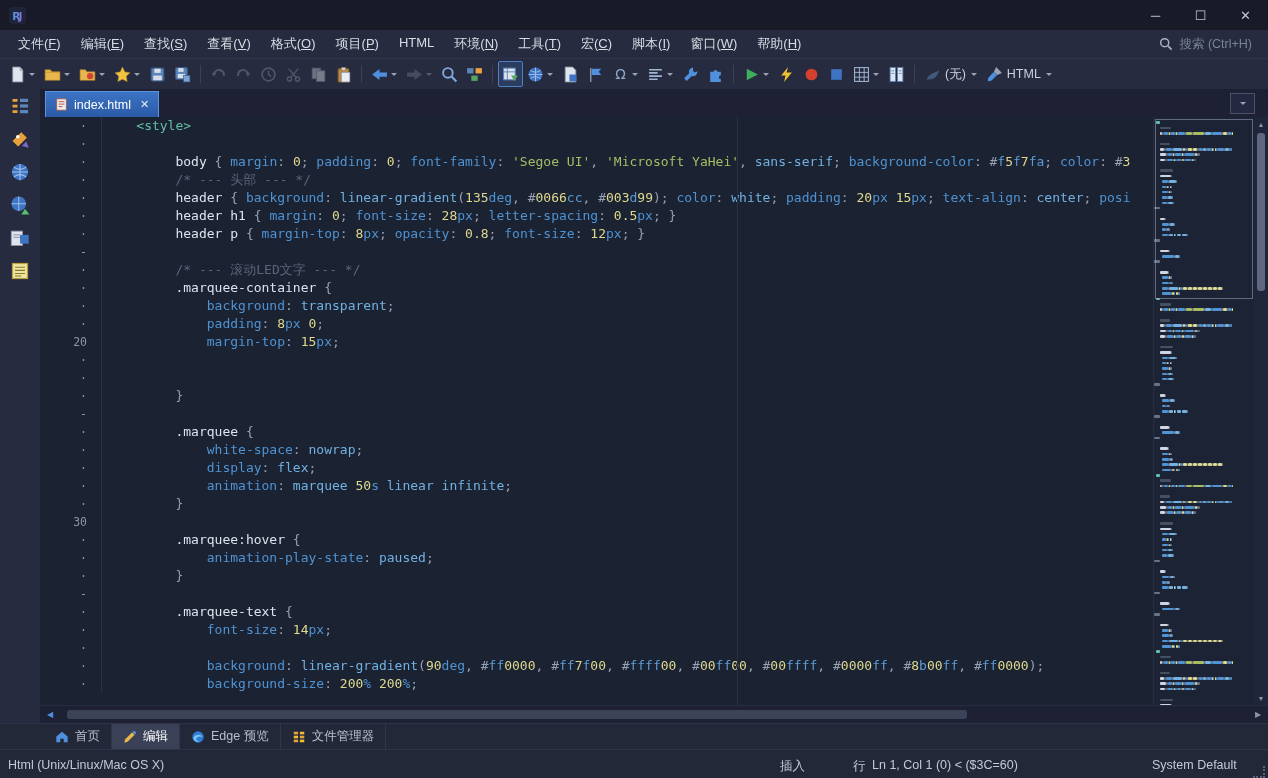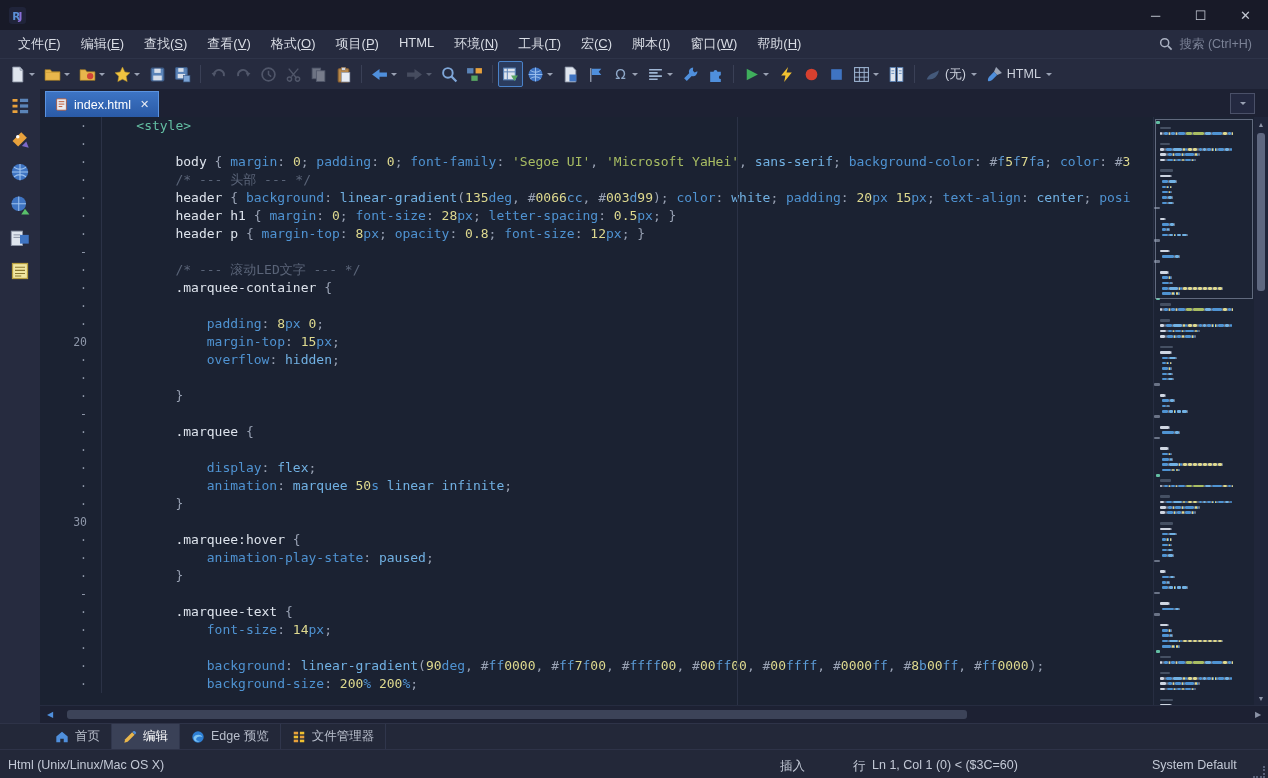--- a/index.html
+++ b/index.html
@@ -401,29 +401,29 @@
         <div class="crow"><span class="gut">·</span><span class="codeln"><span class="tk-p">    </span><span class="tk-t">&lt;style&gt;</span></span></div>
             <div class="crow"><span class="gut">·</span></div>
             <div class="crow"><span class="gut">·</span><span class="codeln"><span class="tk-p">         </span><span class="tk-s">body</span><span class="tk-p"> { </span><span class="tk-k">margin</span><span class="tk-p">: </span><span class="tk-n">0</span><span class="tk-p">; </span><span class="tk-k">padding</span><span class="tk-p">: </span><span class="tk-n">0</span><span class="tk-p">; </span><span class="tk-k">font-family</span><span class="tk-p">: </span><span class="tk-str">'Segoe UI'</span><span class="tk-p">, </span><span class="tk-str">'Microsoft YaHei'</span><span class="tk-p">, </span><span class="tk-v">sans-serif</span><span class="tk-p">; </span><span class="tk-k">background-color</span><span class="tk-p">: </span><span class="hx-h">#</span><span class="hx-l">f</span><span class="hx-d">5</span><span class="hx-l">f</span><span class="hx-d">7</span><span class="hx-l">f</span><span class="hx-l">a</span><span class="tk-p">; </span><span class="tk-k">color</span><span class="tk-p">: </span><span class="hx-h">#</span><span class="hx-d">3</span></span></div>
             <div class="crow"><span class="gut">·</span><span class="codeln"><span class="tk-p">         </span><span class="tk-c">/* --- 头部 --- */</span></span></div>
             <div class="crow"><span class="gut">·</span><span class="codeln"><span class="tk-p">         </span><span class="tk-s">header</span><span class="tk-p"> { </span><span class="tk-k">background</span><span class="tk-p">: </span><span class="tk-v">linear-gradient</span><span class="tk-p">(</span><span class="tk-n">135</span><span class="tk-u">deg</span><span class="tk-p">, </span><span class="hx-h">#</span><span class="hx-d">0</span><span class="hx-d">0</span><span class="hx-d">6</span><span class="hx-d">6</span><span class="hx-l">c</span><span class="hx-l">c</span><span class="tk-p">, </span><span class="hx-h">#</span><span class="hx-d">0</span><span class="hx-d">0</span><span class="hx-d">3</span><span class="hx-l">d</span><span class="hx-d">9</span><span class="hx-d">9</span><span class="tk-p">); </span><span class="tk-k">color</span><span class="tk-p">: </span><span class="tk-v">white</span><span class="tk-p">; </span><span class="tk-k">padding</span><span class="tk-p">: </span><span class="tk-n">20</span><span class="tk-u">px</span><span class="tk-p"> </span><span class="tk-n">15</span><span class="tk-u">px</span><span class="tk-p">; </span><span class="tk-k">text-align</span><span class="tk-p">: </span><span class="tk-v">center</span><span class="tk-p">; </span><span class="tk-k">posi</span></span></div>
             <div class="crow"><span class="gut">·</span><span class="codeln"><span class="tk-p">         </span><span class="tk-s">header h1</span><span class="tk-p"> { </span><span class="tk-k">margin</span><span class="tk-p">: </span><span class="tk-n">0</span><span class="tk-p">; </span><span class="tk-k">font-size</span><span class="tk-p">: </span><span class="tk-n">28</span><span class="tk-u">px</span><span class="tk-p">; </span><span class="tk-k">letter-spacing</span><span class="tk-p">: </span><span class="tk-n">0.5</span><span class="tk-u">px</span><span class="tk-p">; }</span></span></div>
             <div class="crow"><span class="gut">·</span><span class="codeln"><span class="tk-p">         </span><span class="tk-s">header p</span><span class="tk-p"> { </span><span class="tk-k">margin-top</span><span class="tk-p">: </span><span class="tk-n">8</span><span class="tk-u">px</span><span class="tk-p">; </span><span class="tk-k">opacity</span><span class="tk-p">: </span><span class="tk-n">0.8</span><span class="tk-p">; </span><span class="tk-k">font-size</span><span class="tk-p">: </span><span class="tk-n">12</span><span class="tk-u">px</span><span class="tk-p">; }</span></span></div>
             <div class="crow"><span class="gut">-</span><span class="codeln"></span></div>
             <div class="crow"><span class="gut">·</span><span class="codeln"><span class="tk-p">         </span><span class="tk-c">/* --- 滚动LED文字 --- */</span></span></div>
             <div class="crow"><span class="gut">·</span><span class="codeln"><span class="tk-p">         </span><span class="tk-s">.marquee-container</span><span class="tk-p"> {</span></span></div>
-            <div class="crow"><span class="gut">·</span></div>
+            <div class="crow"><span class="gut">·</span><span class="codeln"><span class="tk-p">             </span><span class="tk-k">background</span><span class="tk-p">: </span><span class="tk-v">transparent</span><span class="tk-p">;</span></span></div>
             <div class="crow"><span class="gut">·</span><span class="codeln"><span class="tk-p">             </span><span class="tk-k">padding</span><span class="tk-p">: </span><span class="tk-n">8</span><span class="tk-u">px</span><span class="tk-p"> </span><span class="tk-n">0</span><span class="tk-p">;</span></span></div>
             <div class="crow"><span class="gut">20</span><span class="codeln"><span class="tk-p">             </span><span class="tk-k">margin-top</span><span class="tk-p">: </span><span class="tk-n">15</span><span class="tk-u">px</span><span class="tk-p">;</span></span></div>
-            <div class="crow"><span class="gut">·</span><span class="codeln"><span class="tk-p">             </span><span class="tk-k">overflow</span><span class="tk-p">: </span><span class="tk-v">hidden</span><span class="tk-p">;</span></span></div>
+            <div class="crow"><span class="gut">·</span></div>
             <div class="crow"><span class="gut">·</span></div>
             <div class="crow"><span class="gut">·</span><span class="codeln"><span class="tk-p">         }</span></span></div>
             <div class="crow"><span class="gut">-</span><span class="codeln"></span></div>
             <div class="crow"><span class="gut">·</span><span class="codeln"><span class="tk-p">         </span><span class="tk-s">.marquee</span><span class="tk-p"> {</span></span></div>
-            <div class="crow"><span class="gut">·</span></div>
+            <div class="crow"><span class="gut">·</span><span class="codeln"><span class="tk-p">             </span><span class="tk-k">white-space</span><span class="tk-p">: </span><span class="tk-v">nowrap</span><span class="tk-p">;</span></span></div>
             <div class="crow"><span class="gut">·</span><span class="codeln"><span class="tk-p">             </span><span class="tk-k">display</span><span class="tk-p">: </span><span class="tk-v">flex</span><span class="tk-p">;</span></span></div>
             <div class="crow"><span class="gut">·</span><span class="codeln"><span class="tk-p">             </span><span class="tk-k">animation</span><span class="tk-p">: </span><span class="tk-v">marquee</span><span class="tk-p"> </span><span class="tk-n">50</span><span class="tk-u">s</span><span class="tk-p"> </span><span class="tk-v">linear</span><span class="tk-p"> </span><span class="tk-v">infinite</span><span class="tk-p">;</span></span></div>
             <div class="crow"><span class="gut">·</span><span class="codeln"><span class="tk-p">         }</span></span></div>
             <div class="crow"><span class="gut">30</span><span class="codeln"></span></div>
             <div class="crow"><span class="gut">·</span><span class="codeln"><span class="tk-p">         </span><span class="tk-s">.marquee:hover</span><span class="tk-p"> {</span></span></div>
             <div class="crow"><span class="gut">·</span><span class="codeln"><span class="tk-p">             </span><span class="tk-k">animation-play-state</span><span class="tk-p">: </span><span class="tk-v">paused</span><span class="tk-p">;</span></span></div>
             <div class="crow"><span class="gut">·</span><span class="codeln"><span class="tk-p">         }</span></span></div>
             <div class="crow"><span class="gut">-</span><span class="codeln"></span></div>
             <div class="crow"><span class="gut">·</span><span class="codeln"><span class="tk-p">         </span><span class="tk-s">.marquee-text</span><span class="tk-p"> {</span></span></div>
             <div class="crow"><span class="gut">·</span><span class="codeln"><span class="tk-p">             </span><span class="tk-k">font-size</span><span class="tk-p">: </span><span class="tk-n">14</span><span class="tk-u">px</span><span class="tk-p">;</span></span></div>

